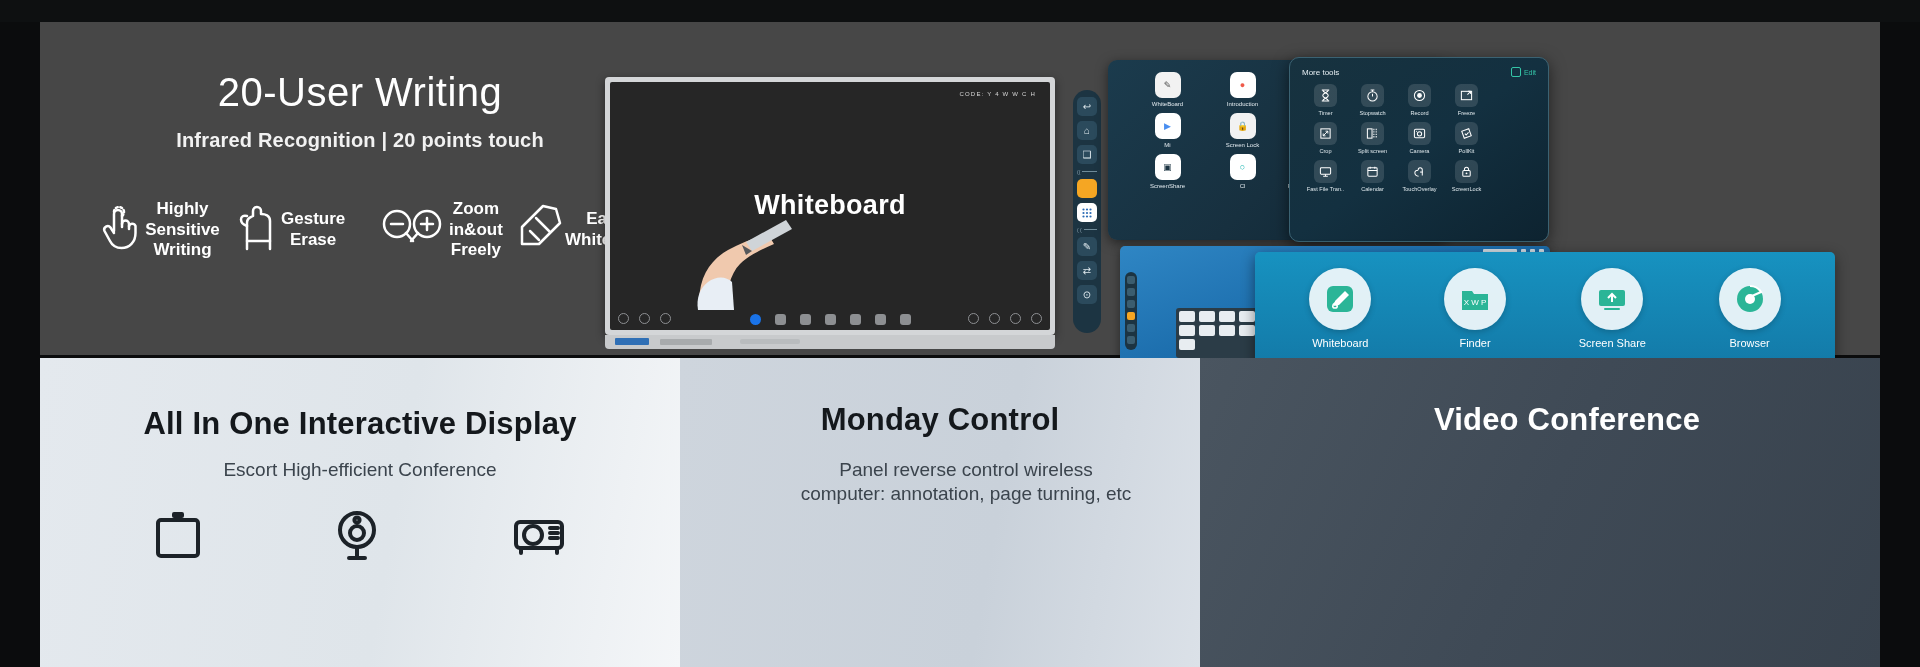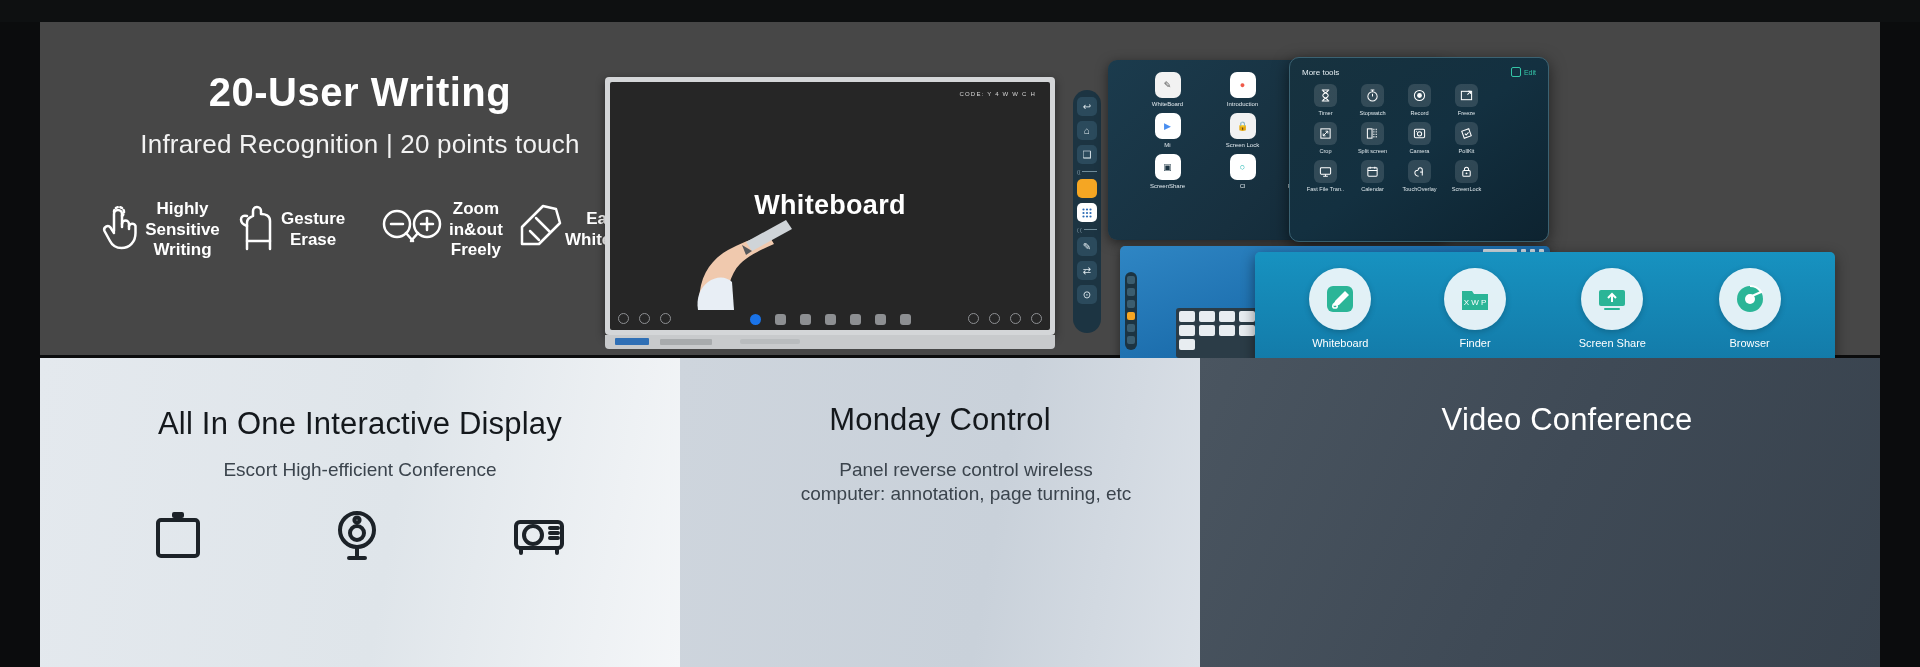--- a/index.html
+++ b/index.html
@@ -4,23 +4,23 @@
 <style>
   html,body{margin:0;padding:0;background:#0c0d0e;}
   body{width:1920px;height:667px;overflow:hidden;font-family:"Liberation Sans",sans-serif;}
   .stage{position:relative;width:1920px;height:667px;background:#0b0c0d;overflow:hidden;}
   .stage:before{content:"";position:absolute;left:0;top:0;width:1920px;height:22px;background:#0e1011;}
 
   
   .hero{position:absolute;left:40px;top:22px;width:1840px;height:333px;background:#474747;}
   .hero-left{position:absolute;left:0;top:0;width:640px;height:333px;}
   .hero-title{position:absolute;left:0;top:48px;width:640px;text-align:center;color:#fff;
-    font-size:40px;font-weight:bold;letter-spacing:.5px;}
+    font-size:40px;font-weight:normal;letter-spacing:.5px;}
   .hero-sub{position:absolute;left:0;top:107px;width:640px;text-align:center;color:#f2f2f2;
-    font-size:26px;font-weight:normal;letter-spacing:.2px;}
+    font-size:20px;font-weight:bold;letter-spacing:.2px;}
   .feat-row{position:absolute;left:55px;top:170px;width:545px;display:flex;justify-content:space-between;}
   .feat{width:125px;display:flex;flex-direction:row;align-items:center;}
   .feat .glyph{height:58px;display:flex;align-items:center;justify-content:center;}
   .feat .cap{margin-top:7px;color:#fff;font-size:17px;font-weight:bold;line-height:1.22;text-align:center;white-space:pre-line;}
 
   
   .tv{position:absolute;left:565px;top:55px;width:450px;height:258px;background:#d4d6d8;
     border-radius:4px;padding:5px;box-sizing:border-box;
     box-shadow:0 3px 10px rgba(0,0,0,.45);}
   .tv-screen{position:relative;width:100%;height:100%;background:#262626;border-radius:2px;overflow:hidden;}
@@ -101,21 +101,21 @@
   .dock-circle{width:62px;height:62px;border-radius:50%;background:rgba(255,255,255,.88);
     display:flex;align-items:center;justify-content:center;box-shadow:0 2px 6px rgba(0,0,0,.2);}
   .dock-lbl{margin-top:7px;color:#fff;font-size:11px;}
 
   
   .cards{position:absolute;left:40px;top:358px;width:1840px;height:309px;display:flex;}
   .card{position:relative;height:309px;overflow:hidden;}
   .card1{width:640px;background:linear-gradient(100deg,#e4e9ee 0%,#dfe5ea 55%,#f4f6f8 100%);}
   .card2{width:520px;background:linear-gradient(100deg,#ced5dd 0%,#c9d1da 60%,#dbe1e8 100%);}
   .card3{width:680px;background:linear-gradient(115deg,#4a5560 0%,#3f4a56 50%,#38424d 100%);}
-  .card-title{text-align:center;font-size:31px;font-weight:normal;letter-spacing:.2px;}
+  .card-title{text-align:center;font-size:31px;font-weight:bold;letter-spacing:.2px;}
   .card-sub{text-align:center;font-size:19px;line-height:1.25;white-space:pre-line;}
   .card1 .card-title,.card2 .card-title{color:#14181c;}
   .card1 .card-sub,.card2 .card-sub{color:#3b444d;}
   .card3 .card-title{color:#fff;margin-left:27px;}
   .card3 .card-sub{color:#e6ebf0;font-weight:bold;}
   .c1t{position:absolute;left:0;top:48px;width:640px;}
   .c1s{position:absolute;left:0;top:100px;width:640px;}
   .c1icons{position:absolute;left:110px;top:148px;width:420px;display:flex;justify-content:space-between;}
   .c2t{position:absolute;left:0;top:44px;width:520px;}
   .c2s{position:absolute;left:0;top:100px;width:520px;padding-left:26px;}

